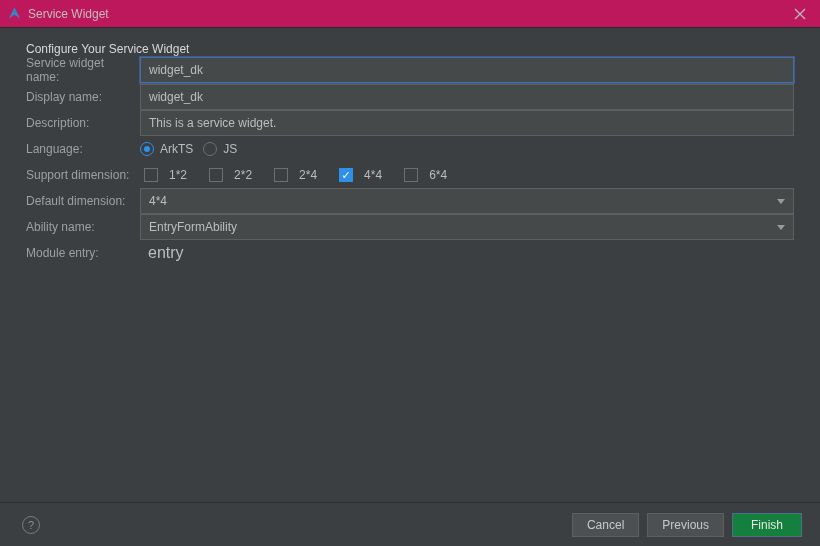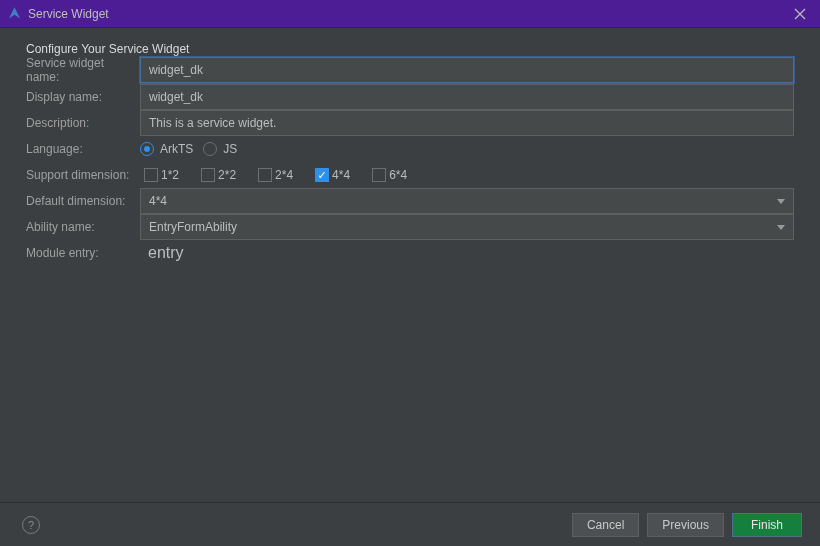--- a/index.html
+++ b/index.html
@@ -8,21 +8,21 @@
     height: 546px;
     background: #3c3f41;
     font-family: "Segoe UI", Arial, sans-serif;
     font-size: 13px;
     color: #bbbbbb;
     overflow: hidden;
     position: relative;
   }
   .titlebar {
     height: 28px;
-    background: #4c1d95;
+    background: #be185d;
     border-bottom: 1px solid #2b2b2b;
     display: flex;
     align-items: center;
     padding: 0 6px;
   }
   .titlebar .logo {
     width: 16px; height: 16px; margin-right: 6px;
     display: inline-flex; align-items: center; justify-content: center;
   }
   .titlebar .title { color: #bfbfbf; font-size: 12px; }
@@ -79,21 +79,21 @@
     width: 14px; height: 14px; border-radius: 50%;
     border: 1.5px solid #6e6e6e;
     display: flex; align-items: center; justify-content: center;
   }
   .radio.selected .circle { border-color: #2e90e8; }
   .radio.selected .dot {
     width: 6px; height: 6px; border-radius: 50%; background: #2e90e8;
   }
   .radio .lbl { color: #bbbbbb; font-size: 12px; }
   .check {
-    display: flex; align-items: center; gap: 3px;
+    display: flex; align-items: center; gap: 11px;
     cursor: pointer;
   }
   .check .box {
     width: 14px; height: 14px;
     border: 1px solid #6e6e6e;
     background: transparent;
     display: flex; align-items: center; justify-content: center;
   }
   .check.checked .box {
     background: #2e90e8; border-color: #2e90e8;

